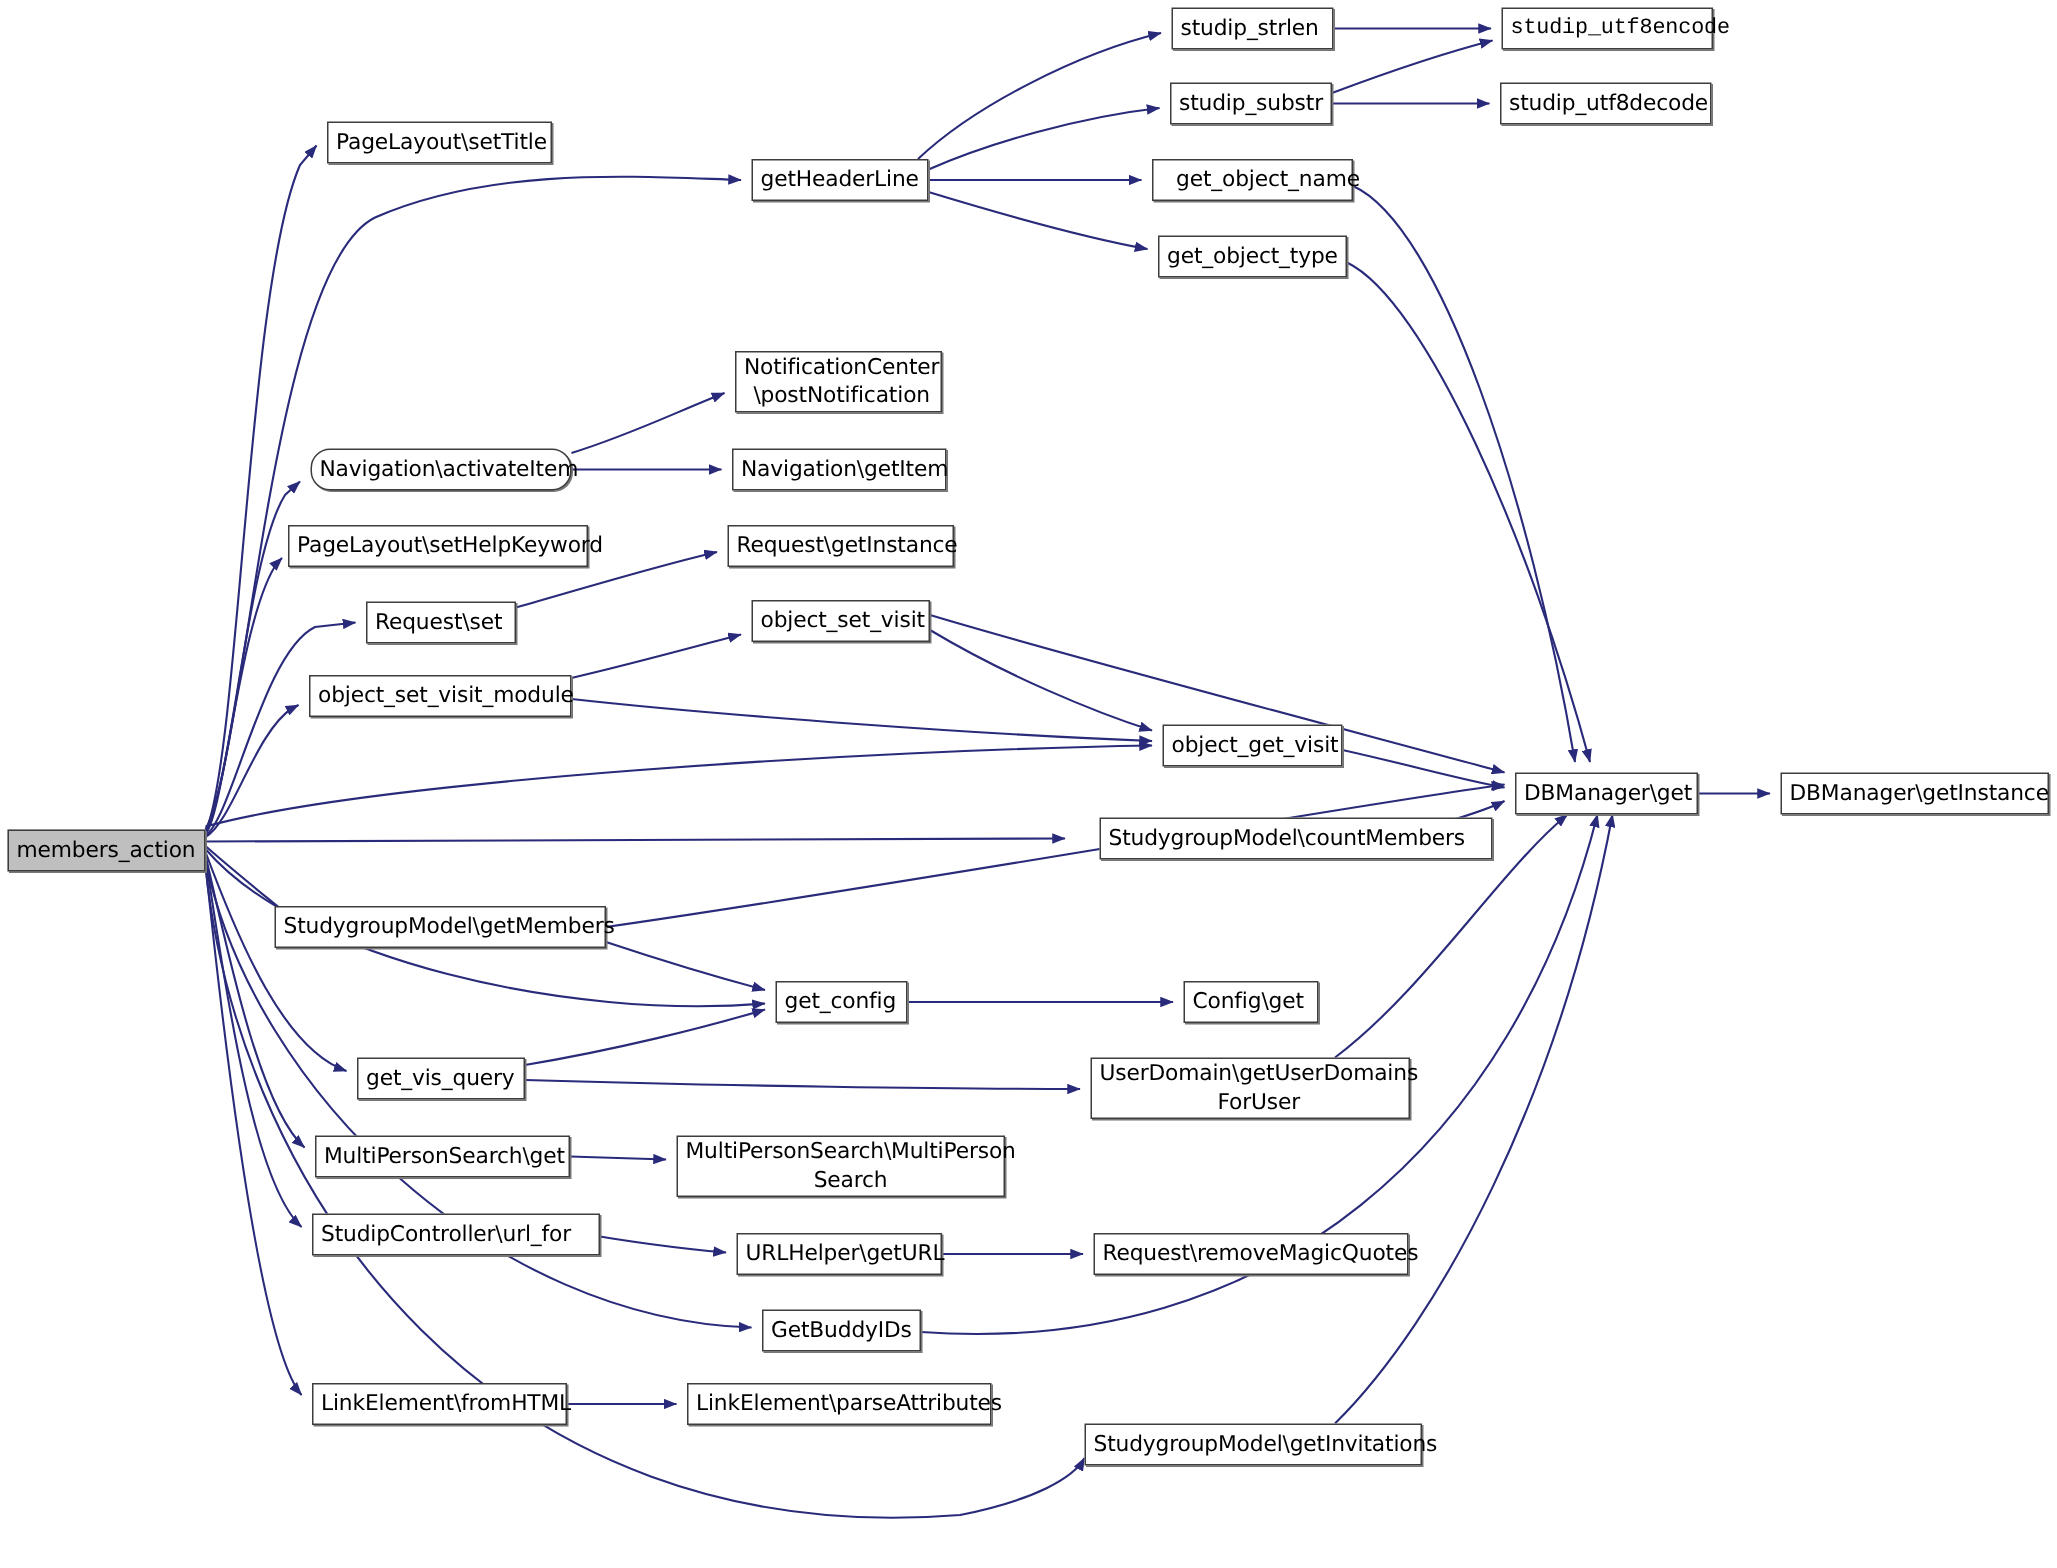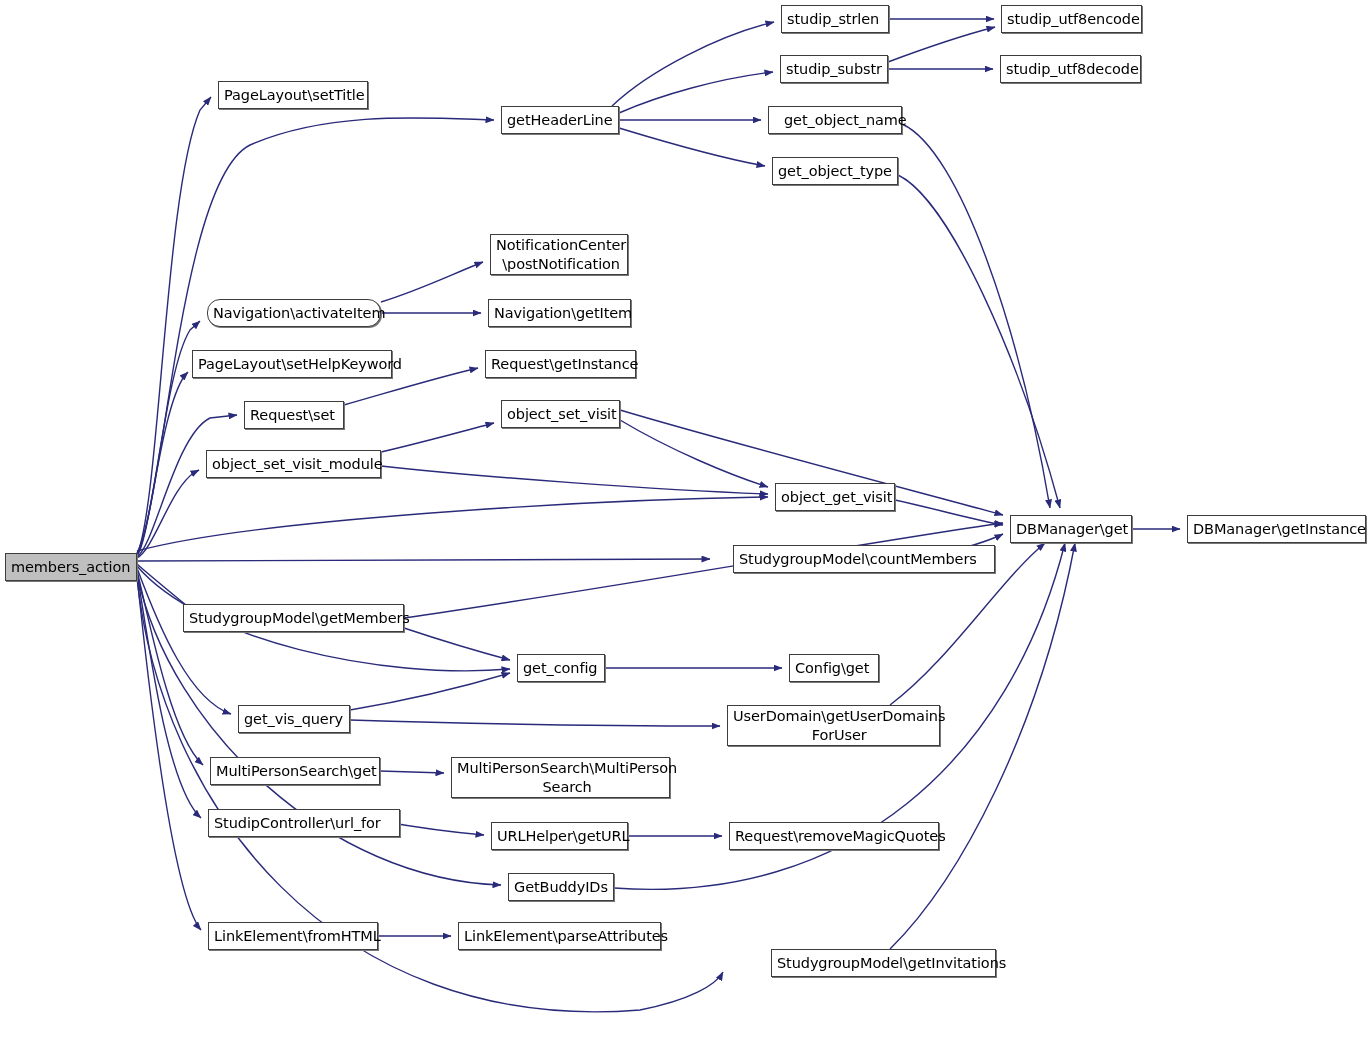--- a/index.html
+++ b/index.html
@@ -105,21 +105,21 @@
         <path d="M614,888 C850,905 1010,760 1065,543" fill="none" stroke="#2a2a7a" stroke-width="1.4" marker-end="url(#arrow)"></path>
         <path d="M137,578 C160,800 330,1035 640,1010 C690,1000 716,985 723,972" fill="none" stroke="#2a2a7a" stroke-width="1.4" marker-end="url(#arrow)"></path>
         <path d="M890,949 C960,880 1040,730 1075,543" fill="none" stroke="#2a2a7a" stroke-width="1.4" marker-end="url(#arrow)"></path>
       </g>
   </svg>
   <div id="nodes">
       <div class="node current" style="left: 5px; top: 553px; width: 132px; height: 28px;"><span class="node-label">members_action</span></div>
       <div class="node" style="left: 218px; top: 81px; width: 150px; height: 28px;"><span class="node-label">PageLayout\setTitle</span></div>
       <div class="node" style="left: 501px; top: 106px; width: 118px; height: 28px;"><span class="node-label">getHeaderLine</span></div>
       <div class="node" style="left: 781px; top: 5px; width: 108px; height: 28px;"><span class="node-label">studip_strlen</span></div>
-      <div class="node" style="left: 1001px; top: 5px; width: 141px; height: 28px;"><span class="node-label">studip_utf8encode</span></div>
+      <div class="node" style="left: 1001px; top: 5px; width: 141px; height: 28px; font-family: Liberation Mono, monospace;"><span class="node-label">studip_utf8encode</span></div>
       <div class="node" style="left: 780px; top: 55px; width: 108px; height: 28px;"><span class="node-label">studip_substr</span></div>
       <div class="node" style="left: 1000px; top: 55px; width: 141px; height: 28px;"><span class="node-label">studip_utf8decode</span></div>
       <div class="node" style="left: 768px; top: 106px; width: 134px; height: 28px; padding-left: 10px;"><span class="node-label">get_object_name</span></div>
       <div class="node" style="left: 772px; top: 157px; width: 126px; height: 28px;"><span class="node-label">get_object_type</span></div>
       <div class="node" style="left: 490px; top: 234px; width: 138px; height: 41px;"><span class="node-label">NotificationCenter
 \postNotification</span></div>
       <div class="node" style="left: 207px; top: 299px; width: 174px; height: 28px; border-radius: 13px;"><span class="node-label">Navigation\activateItem</span></div>
       <div class="node" style="left: 488px; top: 299px; width: 143px; height: 28px;"><span class="node-label">Navigation\getItem</span></div>
       <div class="node" style="left: 192px; top: 350px; width: 200px; height: 28px;"><span class="node-label">PageLayout\setHelpKeyword</span></div>
       <div class="node" style="left: 485px; top: 350px; width: 151px; height: 28px;"><span class="node-label">Request\getInstance</span></div>
@@ -138,15 +138,15 @@
 ForUser</span></div>
       <div class="node" style="left: 210px; top: 757px; width: 170px; height: 28px;"><span class="node-label">MultiPersonSearch\get</span></div>
       <div class="node" style="left: 451px; top: 757px; width: 219px; height: 41px;"><span class="node-label">MultiPersonSearch\MultiPerson
 Search</span></div>
       <div class="node" style="left: 208px; top: 809px; width: 192px; height: 28px;"><span class="node-label">StudipController\url_for</span></div>
       <div class="node" style="left: 491px; top: 822px; width: 137px; height: 28px;"><span class="node-label">URLHelper\getURL</span></div>
       <div class="node" style="left: 729px; top: 822px; width: 210px; height: 28px;"><span class="node-label">Request\removeMagicQuotes</span></div>
       <div class="node" style="left: 508px; top: 873px; width: 106px; height: 28px;"><span class="node-label">GetBuddyIDs</span></div>
       <div class="node" style="left: 208px; top: 922px; width: 170px; height: 28px;"><span class="node-label">LinkElement\fromHTML</span></div>
       <div class="node" style="left: 458px; top: 922px; width: 203px; height: 28px;"><span class="node-label">LinkElement\parseAttributes</span></div>
-      <div class="node" style="left: 723px; top: 949px; width: 225px; height: 28px; margin-left: 48px;"><span class="node-label">StudygroupModel\getInvitations</span></div>
+      <div class="node" style="left: 723px; top: 949px; width: 225px; height: 28px;"><span class="node-label">StudygroupModel\getInvitations</span></div>
     </div>
 </div>
 
 </body></html>

